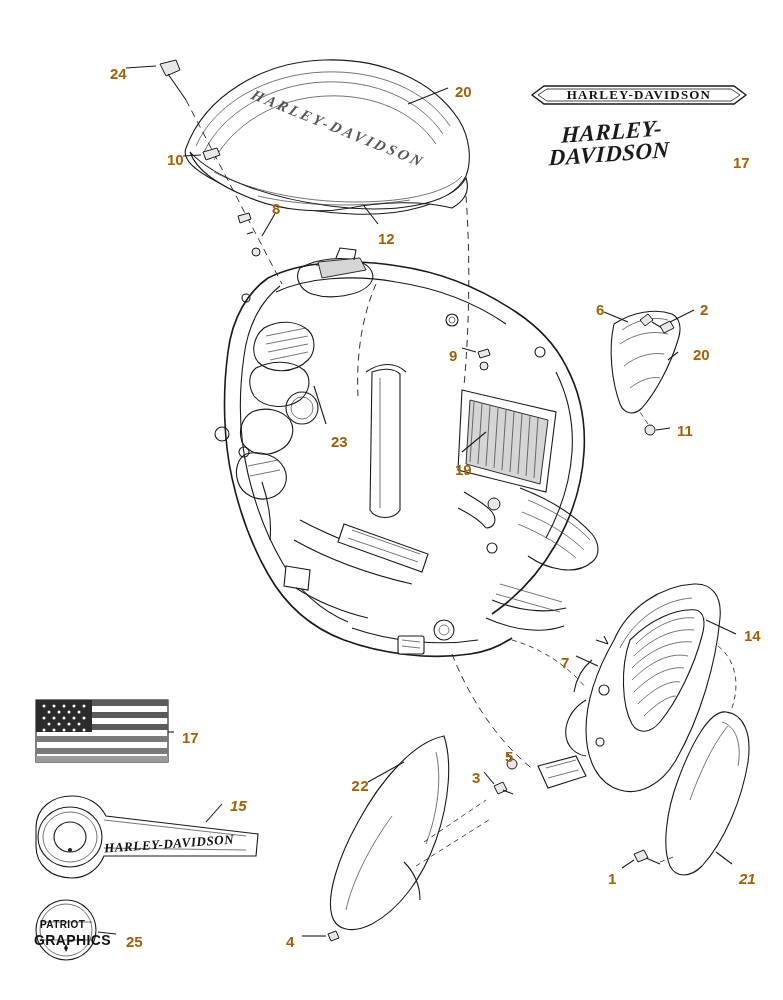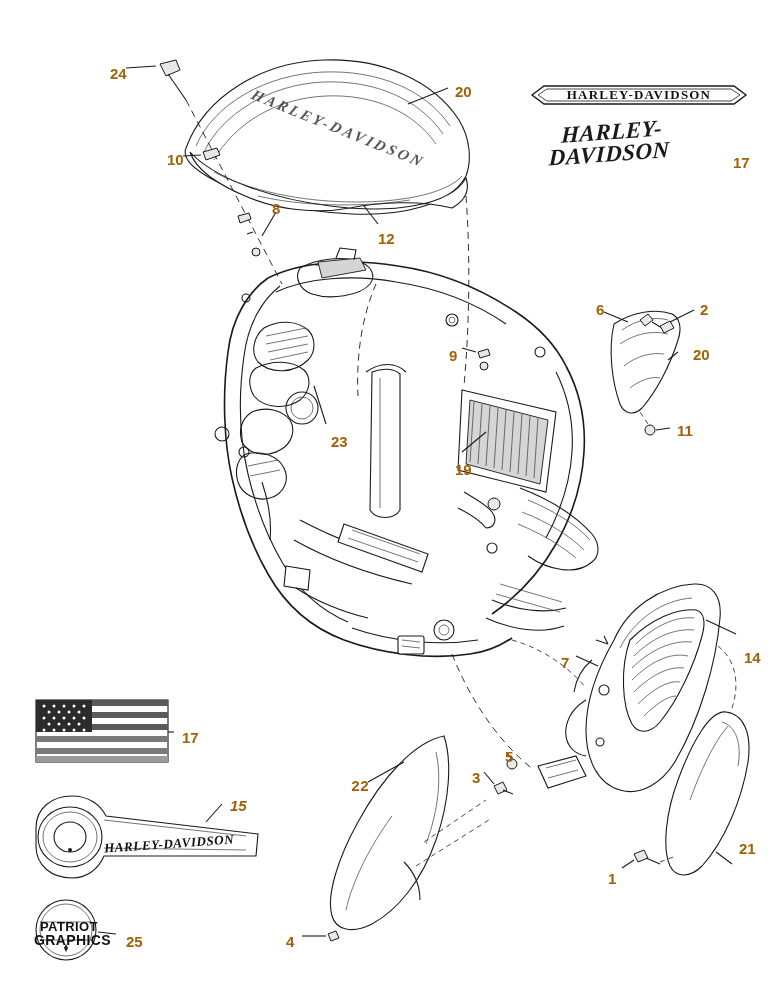--- a/index.html
+++ b/index.html
@@ -102,21 +102,21 @@
     white-space: nowrap;
   }
   
   .patriot-t1, .patriot-t2 {
     position: absolute;
     font-family: "Liberation Sans", sans-serif;
     font-weight: bold;
     color: #111;
     white-space: nowrap;
   }
-  .patriot-t1 { left: 40px; top: 919px; font-size: 13px; letter-spacing: 0.4px;}
+  .patriot-t1 { left: 40px; top: 919px; font-size: 10px; letter-spacing: 0.4px;}
   .patriot-t2 { left: 34px; top: 932px; font-size: 14px; letter-spacing: 0.4px;}
   
   .fairing-script {
     position: absolute;
     left: 232px;
     top: 118px;
     width: 190px;
     height: 70px;
     font-family: "Liberation Serif", serif;
     font-style: italic;
@@ -460,26 +460,26 @@
       <div class="callout" style="left: 286px; top: 934px;">4</div>
       <div class="callout" style="left: 505px; top: 749px;">5</div>
       <div class="callout" style="left: 596px; top: 302px;">6</div>
       <div class="callout" style="left: 561px; top: 655px;">7</div>
       <div class="callout" style="left: 272px; top: 201px;">8</div>
       <div class="callout" style="left: 449px; top: 348px;">9</div>
       <div class="callout" style="left: 167px; top: 152px;">10</div>
       <div class="callout" style="left: 677px; top: 423px;">11</div>
       <div class="callout" style="left: 378px; top: 231px;">12</div>
       <div class="callout" style="left: 182px; top: 730px;">17</div>
-      <div class="callout" style="left: 744px; top: 650px;">14</div>
+      <div class="callout" style="left: 744px; top: 628px;">14</div>
       <div class="callout" style="left: 230px; top: 798px; font-style: italic;">15</div>
       <div class="callout" style="left: 756px; top: 90px; margin-left: 42px;">16</div>
       <div class="callout" style="left: 733px; top: 155px;">17</div>
       <div class="callout" style="left: 455px; top: 84px;">20</div>
       <div class="callout" style="left: 455px; top: 462px;">19</div>
       <div class="callout" style="left: 693px; top: 347px;">20</div>
-      <div class="callout" style="left: 739px; top: 841px;">21</div>
+      <div class="callout" style="left: 739px; top: 871px; font-style: italic;">21</div>
       <div class="callout" style="left: 351px; top: 780px; font-family: Liberation Mono, monospace;">22</div>
       <div class="callout" style="left: 331px; top: 434px;">23</div>
       <div class="callout" style="left: 110px; top: 66px;">24</div>
       <div class="callout" style="left: 126px; top: 934px;">25</div>
     </div>
 </div>
 
 </body></html>

